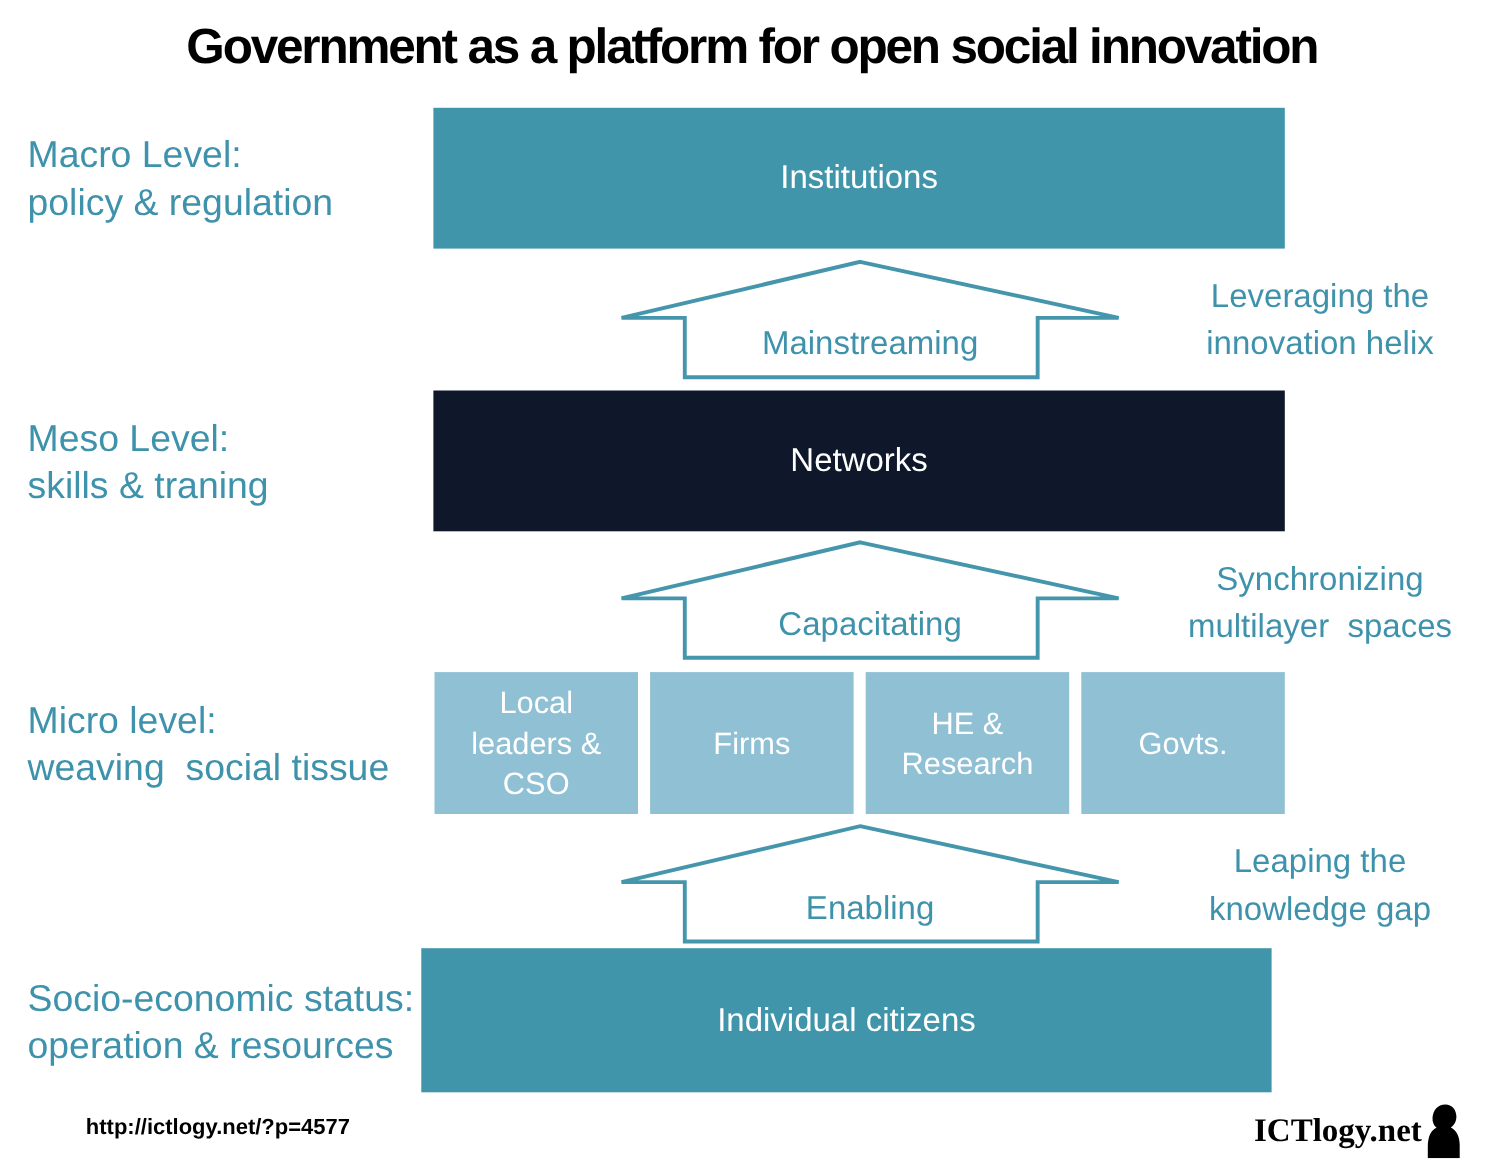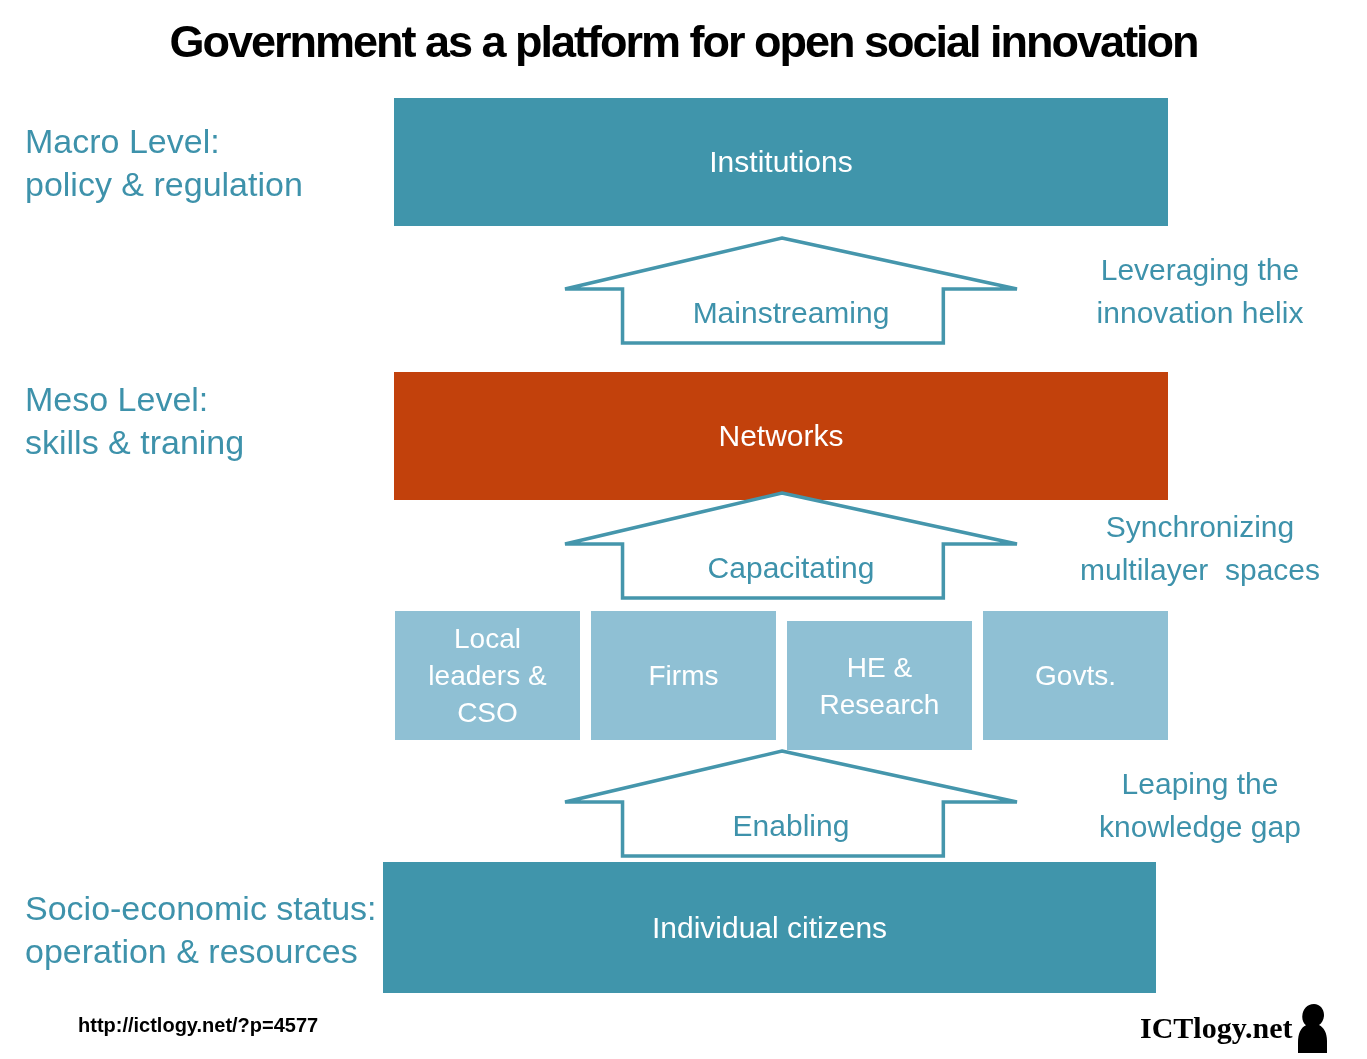--- a/index.html
+++ b/index.html
@@ -17,28 +17,28 @@
   }
   .lvl-macro{top:120px;}
   .lvl-meso{top:378px;}
   .lvl-micro{top:634px;}
   .lvl-socio{top:887px;}
   .box{
     position:absolute;display:flex;align-items:center;justify-content:center;
     color:#ffffff;font-size:30px;text-align:center;white-space:pre-wrap;
   }
   .box-institutions{left:394px;top:98px;width:774px;height:128px;background:#4095ab;}
-  .box-networks{left:394px;top:355px;width:774px;height:128px;background:#c2410c;margin-top:17px;}
+  .box-networks{left:394px;top:355px;width:774px;height:128px;background:#0f172a;}
   .box-citizens{left:383px;top:862px;width:773px;height:131px;background:#4095ab;}
   .micro-box{
     position:absolute;top:611px;width:185px;height:129px;background:#8fc0d4;
     display:flex;align-items:center;justify-content:center;color:#fff;
     font-size:28px;line-height:37px;text-align:center;white-space:pre-wrap;
   }
-  .micro-1{left:395px;} .micro-2{left:591px;} .micro-3{left:787px;margin-top:10px;} .micro-4{left:983px;}
+  .micro-1{left:395px;} .micro-2{left:591px;} .micro-3{left:787px;} .micro-4{left:983px;}
   .arrow{position:absolute;left:561px;width:460px;height:110px;}
   .arrow-1{top:236px;} .arrow-2{top:491px;} .arrow-3{top:749px;}
   .arrow svg{position:absolute;left:0;top:0;width:100%;height:100%;}
   .arrow .arrow-label{
     position:absolute;left:14%;right:14%;top:46px;bottom:2px;
     display:flex;align-items:center;justify-content:center;
     color:#3e92ab;font-size:30px;
   }
   .ann{
     position:absolute;color:#3e92ab;font-size:30px;line-height:43px;
@@ -62,20 +62,22 @@
 <body>
 
 <div class="canvas">
 
   <h1 class="title">Government as a platform for open social innovation</h1>
 
   <div class="lvl lvl-macro">Macro Level:
 policy &amp; regulation</div>
   <div class="lvl lvl-meso">Meso Level:
 skills &amp; traning</div>
+  <div class="lvl lvl-micro">Micro level:
+weaving  social tissue</div>
   <div class="lvl lvl-socio">Socio-economic status:
 operation &amp; resources</div>
 
   <div class="box box-institutions">Institutions</div>
   <div class="box box-networks">Networks</div>
 
   <div class="micro-box micro-1">Local
 leaders &amp;
 CSO</div>
   <div class="micro-box micro-2">Firms</div>

